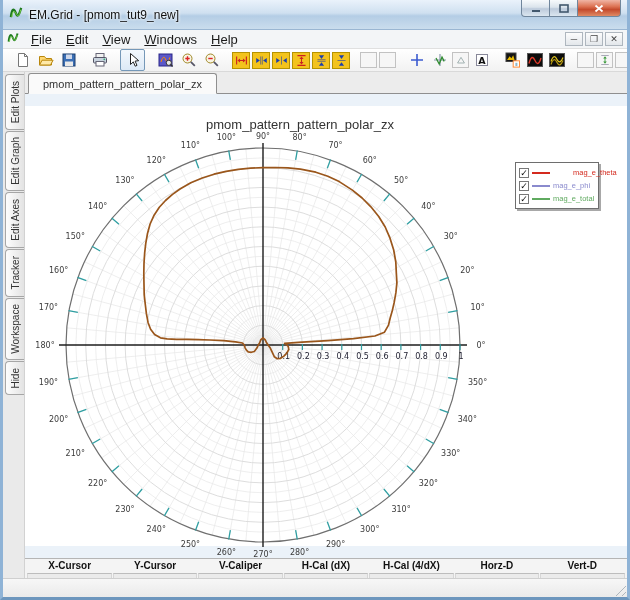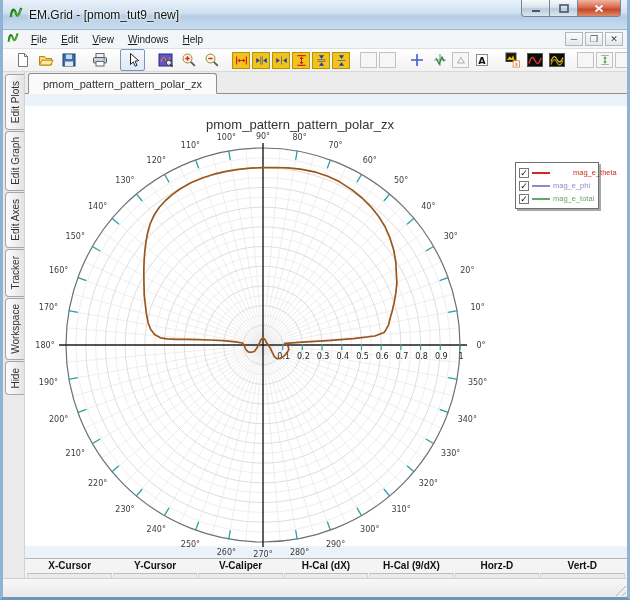--- a/index.html
+++ b/index.html
@@ -13,21 +13,21 @@
   .title-text { font-size:12px; color:#111; margin-left:5px; text-shadow:0 0 3px #fff, 0 0 3px #fff; }
   .winbtns { position:absolute; right:6px; top:0; display:flex; }
   .wbtn { height:17px; border:1px solid #70869c; border-top:none; display:flex; align-items:center; justify-content:center;
           font-size:10px; color:#33414f; background:linear-gradient(#f7fafc,#dbe4ec 45%,#bccadb 55%,#dbe6f0); }
   .wbtn.min { width:29px; border-radius:0 0 0 4px; }
   .wbtn.max { width:28px; border-left:none; }
   .wbtn.close { width:43px; border-left:none; border-radius:0 0 4px 0; color:#fff;
           background:linear-gradient(#f0b5a5,#dd7455 40%,#c44a2c 60%,#e08a64); text-shadow:0 1px 1px #7d2713; }
   
   .menubar { height:19px; background:#f3f5f7; display:flex; align-items:center; padding:0 4px; border-bottom:1px solid #e0e0e0; flex:none; }
-  .menu-item { font-size:10px; color:#1a1a1a; padding:2px 7px; cursor:default; }
+  .menu-item { font-size:13px; color:#1a1a1a; padding:2px 7px; cursor:default; }
   .mdi-btns { margin-left:auto; display:flex; gap:2px; }
   .mdib { width:18px; height:14px; border:1px solid #aeb6be; background:linear-gradient(#fcfcfc,#e3e7eb);
           font-size:9px; color:#444; display:flex; align-items:center; justify-content:center; }
   
   .toolbar { height:23px; background:linear-gradient(#ffffff,#f2f2f2); border-bottom:1px solid #d9d9d9;
              display:flex; align-items:center; padding-left:9px; gap:2px; flex:none; overflow:hidden; }
   .tb { width:21px; height:20px; display:flex; align-items:center; justify-content:center; border:1px solid transparent; background:none; flex:none; }
   .tb svg { width:16px; height:16px; display:block; }
   .tb.gap { margin-left:8px; }
   .tb.sel { border:1px solid #7598b8; background:linear-gradient(#f3f8fd,#dcE9f6); width:25px; height:22px; border-radius:2px; }
@@ -503,21 +503,21 @@
               <span class="llabel" style="color: rgb(95, 170, 95);">mag_e_total</span>
             </div>
           </div>
       </div>
       <div class="readout">
         <div class="ro-head" id="ro-head">
             <div>X-Cursor</div>
             <div>Y-Cursor</div>
             <div>V-Caliper</div>
             <div>H-Cal (dX)</div>
-            <div>H-Cal (9/dX)</div>
+            <div>H-Cal (4/dX)</div>
             <div>Horz-D</div>
             <div>Vert-D</div>
           </div>
         <div class="ro-vals" id="ro-vals">
             <div></div>
             <div></div>
             <div></div>
             <div></div>
             <div></div>
             <div></div>

